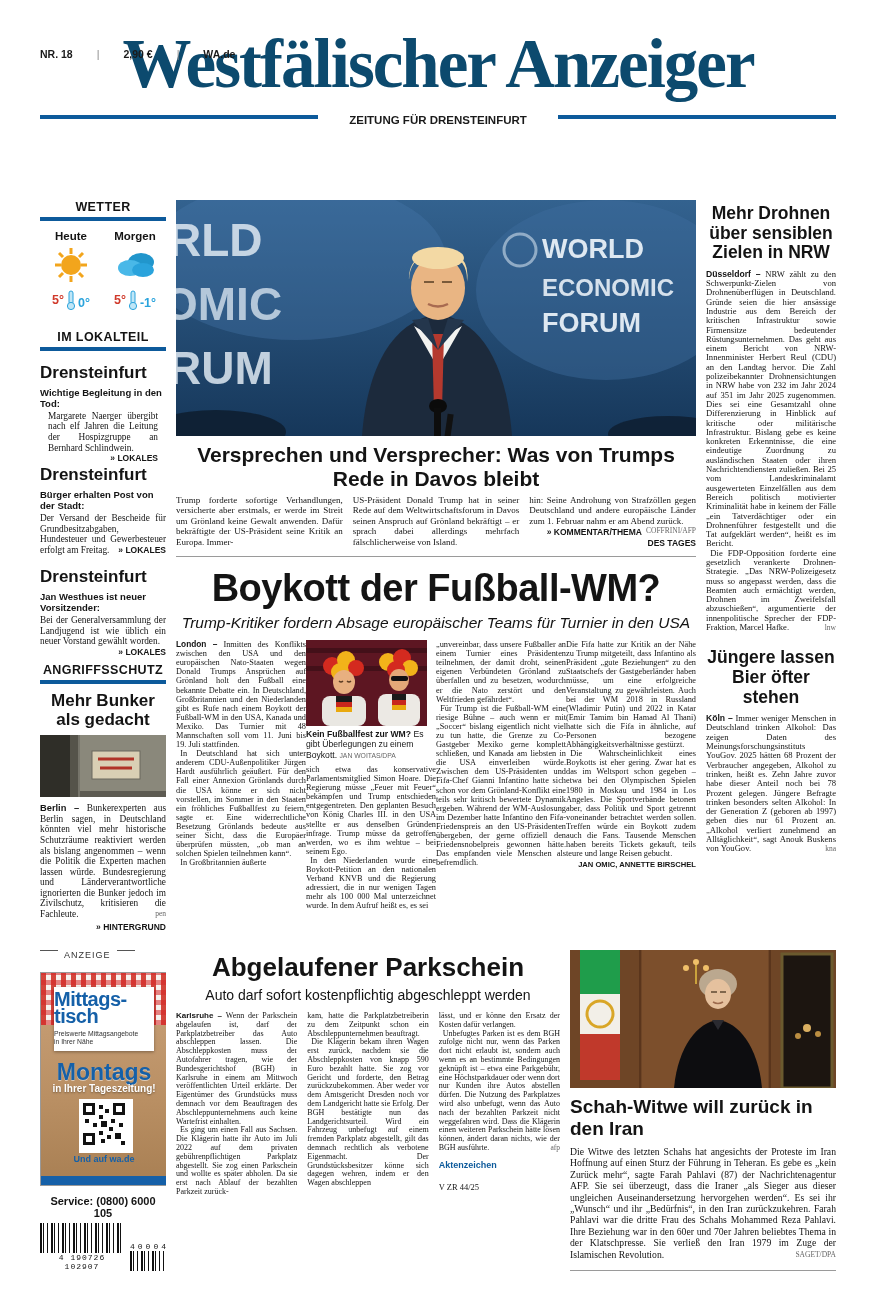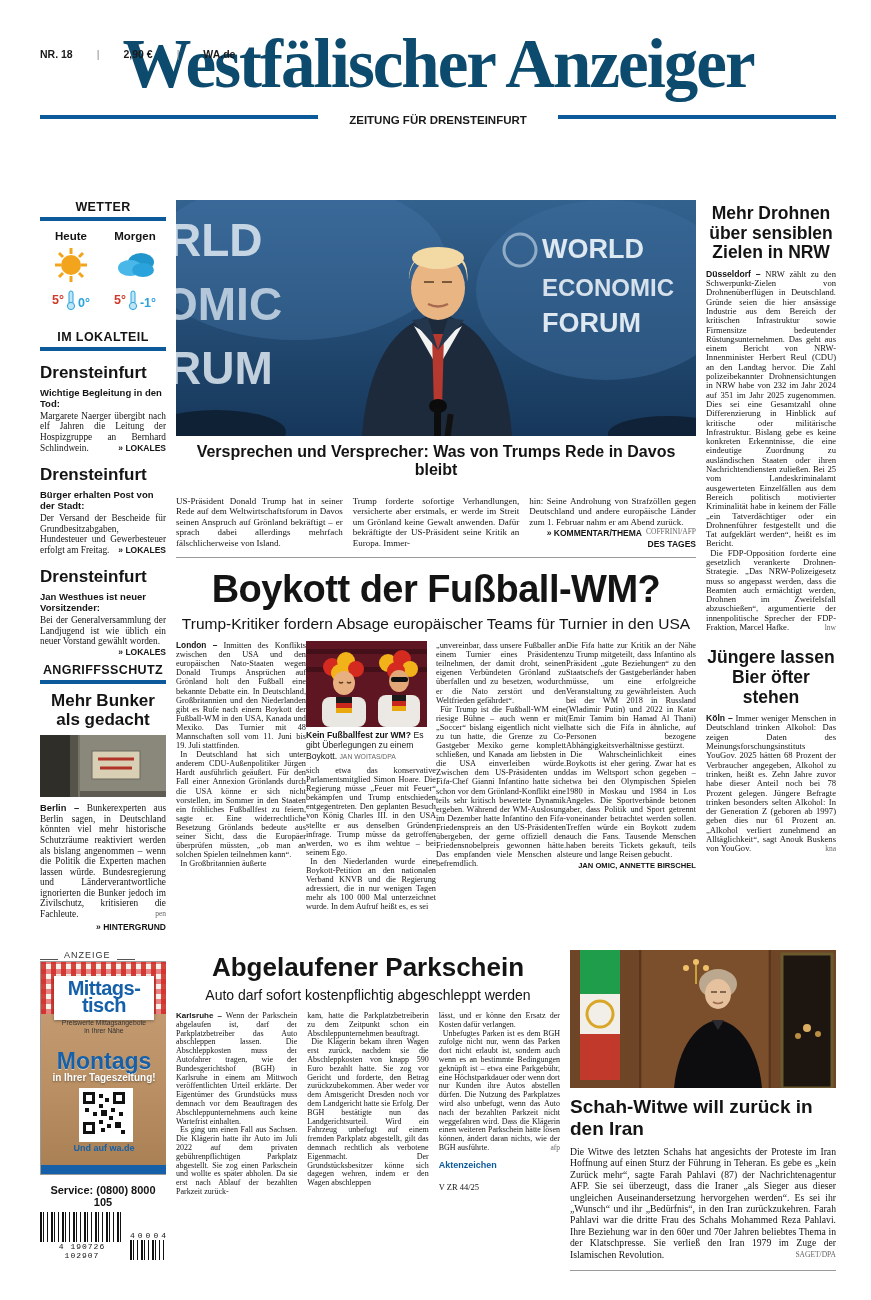--- a/index.html
+++ b/index.html
@@ -36,28 +36,28 @@
   .weather{display:flex;justify-content:space-between;padding:2px 2px 6px;}
   .wx{width:58px;text-align:center;font-family:"Liberation Sans",sans-serif;}
   .wx-label{font-weight:bold;font-size:11.5px;margin-bottom:4px;}
   .wx-temps{display:flex;align-items:center;justify-content:center;gap:2px;margin-top:2px;}
   .t-high{color:#d03a2b;font-weight:bold;font-size:12.5px;}
   .t-low{color:#2aa3dc;font-weight:bold;font-size:12.5px;position:relative;top:3px;}
   
   .bunker-title{font-family:"Liberation Sans",sans-serif;font-weight:bold;font-size:17px;
                 text-align:center;line-height:1.12;margin:2px 0 6px;}
   
-  .cap-head{font-family:"Liberation Sans",sans-serif;font-weight:bold;font-size:16px;
-            text-align:center;margin:7px 0 17px;}
+  .cap-head{font-family:"Liberation Sans",sans-serif;font-weight:bold;font-size:21px;
+            text-align:center;margin:7px 0 4px;}
   .cap-cols{display:grid;grid-template-columns:1fr 1fr 1fr;column-gap:10px;
             font-size:9px;line-height:10.4px;text-align:justify;}
   hr.light{border:none;border-top:1px solid #9a9a9a;margin:8px 0 0;}
   .wm-head{font-family:"Liberation Sans",sans-serif;font-weight:bold;font-size:38px;
            text-align:center;margin:10px 0 4px;letter-spacing:-.5px;}
-  .wm-sub{font-family:"Liberation Sans",sans-serif;font-size:15.5px;text-align:center;margin-bottom:8px;}
+  .wm-sub{font-family:"Liberation Sans",sans-serif;font-size:15.5px;text-align:center;margin-bottom:8px;font-style:italic;}
   .art-cols{display:grid;grid-template-columns:1fr 1fr 1fr 1fr;column-gap:0;}
   .art-col{font-size:8.3px;line-height:9.1px;text-align:justify;height:326px;overflow:hidden;}
   .dl{font-family:"Liberation Sans",sans-serif;font-weight:bold;}
   .photo-cap{font-family:"Liberation Sans",sans-serif;font-size:8.6px;line-height:1.2;
              text-align:left;margin:3px 0 5px;}
   .photo-cap b{font-weight:bold;}
   .pc-credit{font-size:6.8px;color:#666;}
   .byline{font-family:"Liberation Sans",sans-serif;font-weight:bold;font-size:7.6px;text-align:right;margin-top:2px;}
   
   .side-head{font-family:"Liberation Sans",sans-serif;font-weight:bold;font-size:17.5px;
@@ -67,31 +67,31 @@
   .pk-head{font-family:"Liberation Sans",sans-serif;font-weight:bold;font-size:26px;text-align:center;margin:2px 0 4px;}
   .pk-sub{font-family:"Liberation Sans",sans-serif;font-size:14px;text-align:center;margin-bottom:9px;}
   .pk-cols{display:grid;grid-template-columns:1fr 1fr 1fr;column-gap:10px;}
   .pk-col{font-size:8px;line-height:8.8px;text-align:justify;height:254px;overflow:hidden;}
   .case-label{font-family:"Liberation Sans",sans-serif;font-weight:bold;color:#0d5a9b;font-size:9px;margin-top:8px;}
   .case-value{font-size:8.5px;margin-top:13px;}
   .schah-head{font-family:"Liberation Sans",sans-serif;font-weight:bold;font-size:19px;margin:8px 0 6px;}
   .schah-body{font-size:9.7px;line-height:11.4px;text-align:justify;}
   .schah-hr{border:none;border-top:1px solid #9a9a9a;margin-top:10px;}
   
-  .ad-label{display:flex;align-items:flex-end;gap:6px;font-family:"Liberation Sans",sans-serif;
-            font-size:9px;letter-spacing:1px;color:#333;margin-bottom:1px;}
+  .ad-label{display:flex;align-items:flex-start;gap:6px;font-family:"Liberation Sans",sans-serif;
+            font-size:9px;letter-spacing:1px;color:#333;margin-bottom:12px;}
   .ad-label .dash{flex:0 0 18px;height:1px;background:#555;}
   .ad-box{width:126px;height:212px;border:1px solid #999;position:relative;overflow:hidden;
           background:linear-gradient(180deg,#caa27a 0%,#b98f63 60%,#a87f53 100%);}
   .ad-gingham{position:absolute;top:0;left:0;right:0;height:52px;
       background:
         repeating-linear-gradient(0deg, rgba(214,40,40,.55) 0 5px, rgba(255,255,255,0) 5px 10px),
         repeating-linear-gradient(90deg, rgba(214,40,40,.75) 0 5px, #f6f3ef 5px 10px);}
-  .ad-white{position:absolute;top:14px;left:13px;width:100px;height:44px;background:#fff;
-            box-shadow:0 1px 3px rgba(0,0,0,.35);text-align:center;padding-top:4px;box-sizing:border-box;}
+  .ad-white{position:absolute;top:14px;left:13px;width:100px;height:64px;background:#fff;
+            box-shadow:0 1px 3px rgba(0,0,0,.35);text-align:left;padding-top:4px;box-sizing:border-box;}
   .ad-title{font-family:"Liberation Sans",sans-serif;font-weight:bold;color:#1560a8;
             font-size:20px;line-height:.85;letter-spacing:-.5px;}
   .ad-sub{font-family:"Liberation Sans",sans-serif;font-size:6.8px;color:#333;margin-top:5px;line-height:1.25;}
   .ad-big{position:absolute;top:86px;width:100%;text-align:center;font-family:"Liberation Sans",sans-serif;
           font-weight:bold;font-size:23px;color:#1560a8;text-shadow:0 1px 0 rgba(255,255,255,.5);}
   .ad-line{position:absolute;top:110px;width:100%;text-align:center;font-family:"Liberation Sans",sans-serif;
            font-weight:bold;font-size:10px;color:#fff;text-shadow:0 1px 2px rgba(0,0,0,.4);}
   .ad-qr{position:absolute;top:126px;left:38px;width:50px;height:50px;background:#fff;padding:2px;}
   .ad-qrnote{position:absolute;top:181px;width:100%;text-align:center;font-family:"Liberation Sans",sans-serif;
              font-weight:bold;font-size:9px;color:#1560a8;}
@@ -174,21 +174,21 @@
             <span class="t-low">-1°</span>
           </div>
         </div>
       </div>
 
       <div class="kicker" style="margin-top:14px;">IM LOKALTEIL</div>
 
       <div>
         <div class="town">Drensteinfurt</div>
         <div class="lead">Wichtige Begleitung in den Tod:</div>
-        <p class="body-s" style="margin:1px 0 0;"><span>Margarete Naerger übergibt nach elf Jahren die Leitung der Hospizgruppe an Bernhard Schlindwein.</span> <span class="ref">» LOKALES</span></p>
+        <p class="body-s" style="margin:1px 8px 0;"><span>Margarete Naerger übergibt nach elf Jahren die Leitung der Hospizgruppe an Bernhard Schlindwein.</span> <span class="ref">» LOKALES</span></p>
       </div>
 
       <div>
         <div class="town">Drensteinfurt</div>
         <div class="lead">Bürger erhalten Post von der Stadt:</div>
         <p class="body-s" style="margin:1px 0 0;"><span>Der Versand der Bescheide für Grundbesitzabgaben, Hundesteuer und Gewerbesteuer erfolgt am Freitag.</span> <span class="ref">» LOKALES</span></p>
       </div>
 
       <div>
         <div class="town">Drensteinfurt</div>
@@ -244,22 +244,22 @@
         <path d="M252,104 Q262,109 272,104" stroke="#a86a50" stroke-width="2.4" fill="none"></path>
         <ellipse cx="262" cy="206" rx="9" ry="7" fill="#0b0b0b"></ellipse>
         <rect x="258" y="208" width="7" height="28" fill="#0d0d0d"></rect>
         <rect x="270" y="214" width="6" height="24" fill="#111" transform="rotate(8 273 226)"></rect>
         <ellipse cx="40" cy="232" rx="70" ry="22" fill="#0e1d2e" opacity="0.85"></ellipse>
         <ellipse cx="492" cy="234" rx="60" ry="18" fill="#0e1d2e" opacity="0.8"></ellipse>
       </svg>
 
       <div class="cap-head">Versprechen und Versprecher: Was von Trumps Rede in Davos bleibt</div>
       <div class="cap-cols">
+        <p style="margin:0;">Trump forderte sofortige Verhandlungen, versicherte aber erstmals, er werde im Streit um Grönland keine Gewalt anwenden. Dafür bekräftigte der US-Präsident seine Kritik an Europa. Immer-</p>
         <p style="margin:0;">US-Präsident Donald Trump hat in seiner Rede auf dem Weltwirtschaftsforum in Davos seinen Anspruch auf Grönland bekräftigt – er sprach dabei allerdings mehrfach fälschlicherweise von Island.</p>
-        <p style="margin:0;">Trump forderte sofortige Verhandlungen, versicherte aber erstmals, er werde im Streit um Grönland keine Gewalt anwenden. Dafür bekräftigte der US-Präsident seine Kritik an Europa. Immer-</p>
         <p style="margin:0;"><span>hin: Seine Androhung von Strafzöllen gegen Deutschland und andere europäische Länder zum 1. Februar nahm er am Abend zurück.</span> <span class="credit-sm">COFFRINI/AFP</span><span class="ref" style="float:none;display:block;text-align:right;margin-top:1px;">» KOMMENTAR/THEMA DES TAGES</span></p>
       </div>
       <hr class="light">
 
       <h1 class="wm-head">Boykott der Fußball-WM?</h1>
       <div class="wm-sub">Trump-Kritiker fordern Absage europäischer Teams für Turnier in den USA</div>
 
       <div class="art-cols">
         <div class="art-col jt"><b class="dl">London –</b> <span class="jt">Inmitten des Konflikts zwischen den USA und den europäischen Nato-Staaten wegen Donald Trumps Ansprüchen auf Grönland holt den Fußball eine bekannte Debatte ein. In Deutschland, Großbritannien und den Niederlanden gibt es Rufe nach einem Boykott der Fußball-WM in den USA, Kanada und Mexiko. Das Turnier mit 48 Mannschaften soll vom 11. Juni bis 19. Juli stattfinden.
  In Deutschland hat sich unter anderem CDU-Außenpolitiker Jürgen Hardt ausführlich geäußert. Für den Fall einer Annexion Grönlands durch die USA könne er sich nicht vorstellen, im Sommer in den Staaten ein fröhliches Fußballfest zu feiern, sagte er. Eine widerrechtliche Besetzung Grönlands bedeute aus seiner Sicht, dass die Europäer überprüfen müssten, „ob man an solchen Spielen teilnehmen kann“.
@@ -357,21 +357,21 @@
                 <rect x="34" y="32" width="6" height="6"></rect>
                 <rect x="20" y="38" width="4" height="4"></rect>
               <rect x="40" y="40" width="4" height="4"></rect>
                 <rect x="28" y="26" width="4" height="4"></rect>
             </g>
           </svg>
         </div>
         <div class="ad-qrnote">Und auf wa.de</div>
         <div class="ad-strip"></div>
       </div>
-      <div class="service">Service: (0800) 8000 105</div>
+      <div class="service">Service: (0800) 6000 105</div>
       <div class="barcodes">
         <div class="bc-big">
           <div class="bc-stripes"></div>
           <div class="bc-digits">4 190726 102907</div>
         </div>
         <div class="bc-small">
           <div class="bc-smallnum">40004</div>
           <div class="bc-stripes"></div>
         </div>
       </div>

